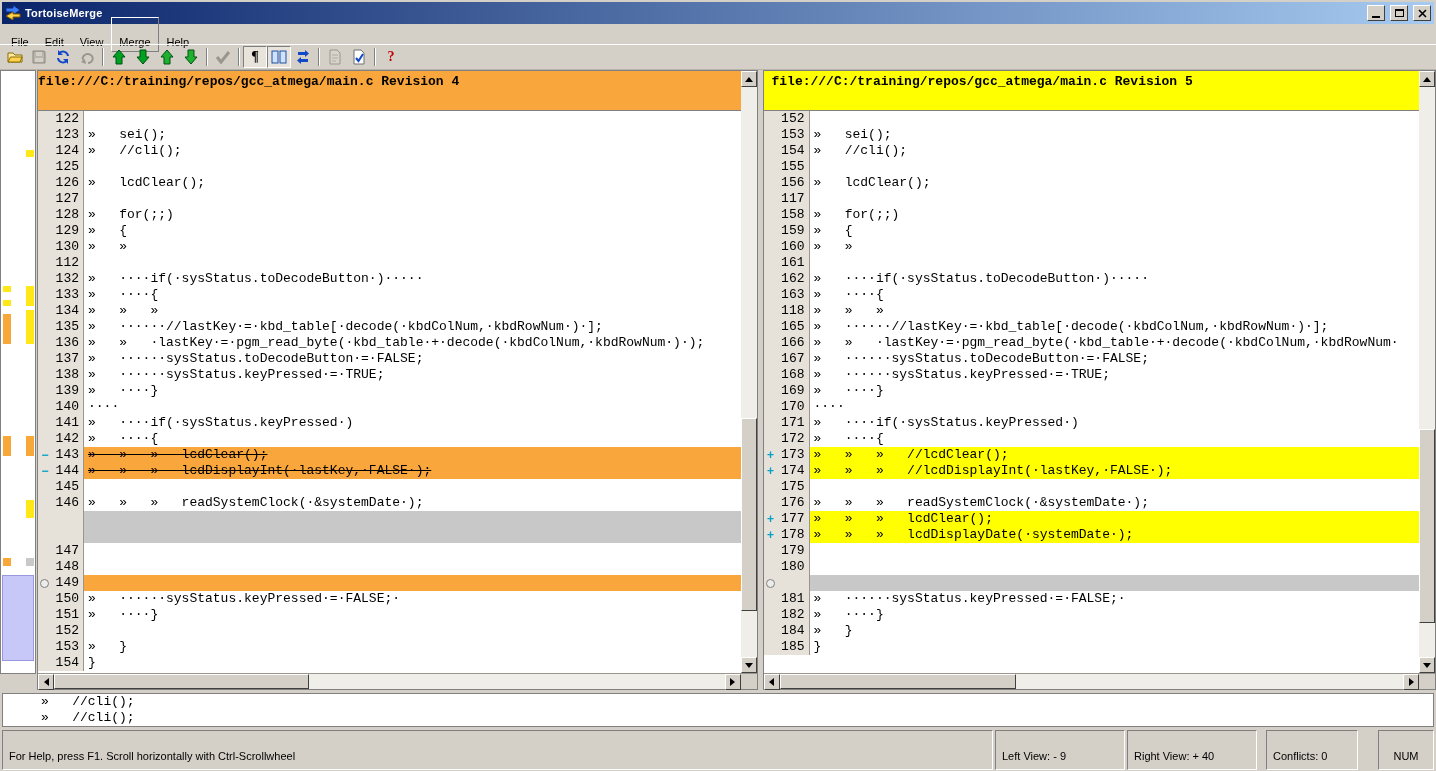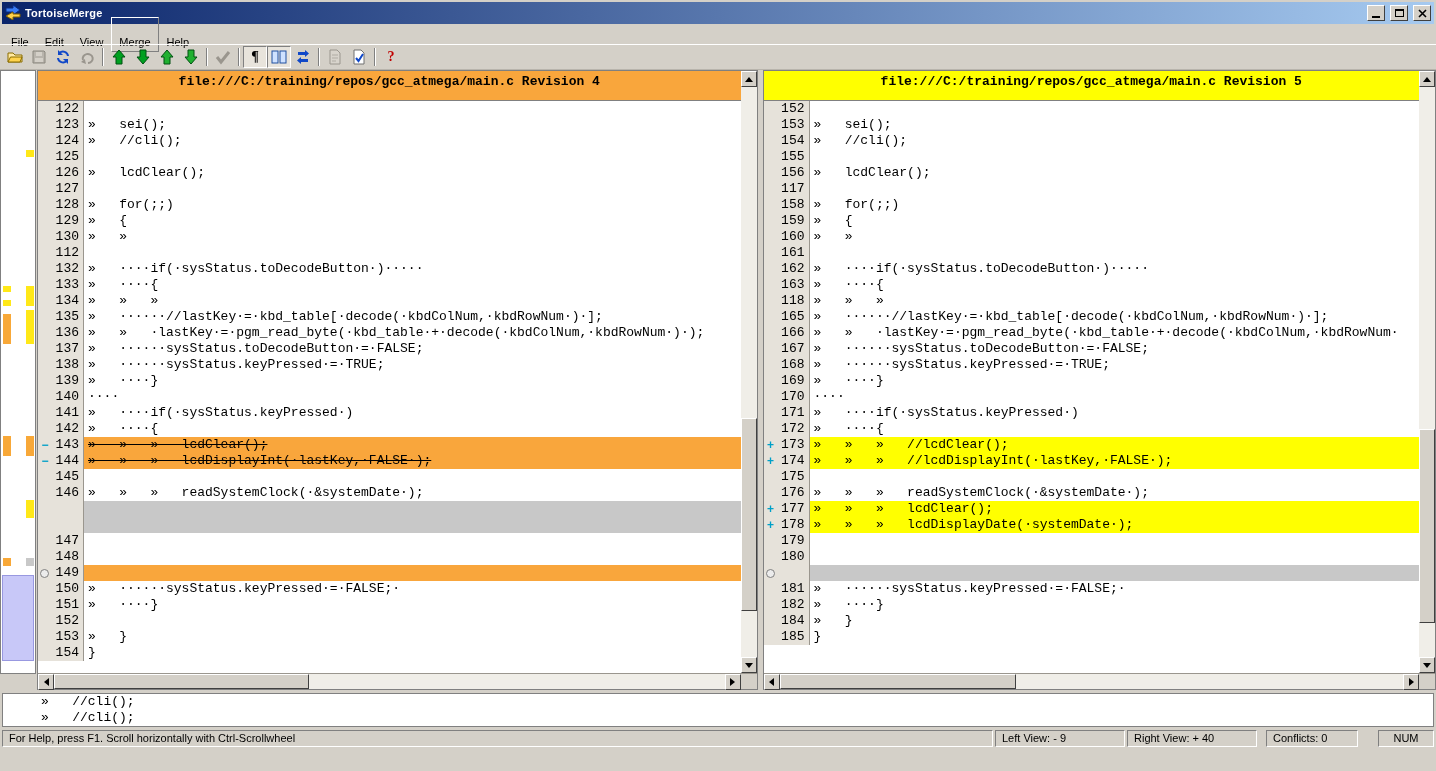--- a/index.html
+++ b/index.html
@@ -32,23 +32,23 @@
   .main { flex:1; display:flex; min-height:0; }
   .locator { width:36px; height:calc(100% - 16px); background:#fff; border:1px solid #808080; position:relative; margin-right:1px; flex:none; }
   .loc-mark { position:absolute; }
   .loc-viewport { position:absolute; left:1px; right:1px; border:1px solid #9898e0; }
 
   .pane { flex:1; display:flex; flex-direction:column; border:1px solid #808080; min-width:0; background:#fff; }
   #left-pane { flex:1.07; }
   #right-pane { margin-left:5px; }
   .pane-top { flex:1; display:flex; min-height:0; }
   .pane-main { flex:1; display:flex; flex-direction:column; min-width:0; }
-  .pane-header { height:30px; flex:none; font-family:"Liberation Mono",monospace; font-weight:bold; font-size:13px; text-align:center; line-height:21px; border-bottom:1px solid #808080; white-space:nowrap; overflow:hidden; }
+  .pane-header { height:40px; flex:none; font-family:"Liberation Mono",monospace; font-weight:bold; font-size:13px; line-height:21px; border-bottom:1px solid #808080; white-space:nowrap; overflow:hidden; }
   .hdr-left { background:var(--removed,#F9A63C); }
-  .hdr-right { background:var(--added,#FFFF00); }
+  .hdr-right { background:var(--added,#FFFF00);padding-left:8px; }
   .rows { flex:1; background:#fff; overflow:hidden; }
 
   .row { display:flex; height:16px; line-height:16px; }
   .gutter { width:46px; flex:none; background:#e6e2da; border-right:1px solid #9a968e; display:flex; align-items:center; }
   .marker { width:14px; flex:none; text-align:center; font-weight:bold; font-size:12px; line-height:14px; color:var(--marker_cyan,#00A0C8); }
   .mk-circle { width:9px; height:9px; border-radius:50%; background:#ececec; border:1px solid #808080; margin-left:2px; }
   .linenum { flex:1; text-align:right; padding-right:4px; font-family:"Liberation Mono",monospace; font-size:13px; }
   .code { flex:1; white-space:pre; font-family:"Liberation Mono",monospace; font-size:13px; padding-left:4px; overflow:hidden; min-width:0; }
   .row.removed .code { background:var(--removed,#F9A63C); text-decoration:line-through; }
   .row.added .code { background:var(--added,#FFFF00); }
@@ -69,21 +69,21 @@
   .tri.down { border-left:4px solid transparent; border-right:4px solid transparent; border-top:5px solid #000; }
   .tri.left { border-top:4px solid transparent; border-bottom:4px solid transparent; border-right:5px solid #000; }
   .tri.right { border-top:4px solid transparent; border-bottom:4px solid transparent; border-left:5px solid #000; }
 
   
   .bottom-box { height:34px; flex:none; margin:3px 2px 1px 2px; border:1px solid #808080; background:#fff; padding:0 2px; overflow:hidden; }
   .bottom-line { height:16px; line-height:16px; font-family:"Liberation Mono",monospace; font-size:13px; white-space:pre; padding-left:36px; }
 
   
   .statusbar { height:20px; flex:none; display:flex; gap:2px; padding:2px 2px 1px 2px; align-items:stretch; }
-  .sb-cell { border:1px solid; border-color:#808080 #fff #fff #808080; padding:1px 6px; white-space:nowrap; }
+  .sb-cell { border:1px solid; border-color:#808080 #fff #fff #808080; padding:19px 6px; white-space:nowrap; }
   .sb-msg { flex:1; }
   .sb-left { width:130px; } .sb-right { width:130px; } .sb-conf { width:92px;margin-left:7px; }
   .sb-num { width:56px; margin-left:18px; text-align:center; }
   .bottom-spacer { height:23px; flex:none; }
 </style>
 </head>
 <body>
 
 <div class="window">
 

